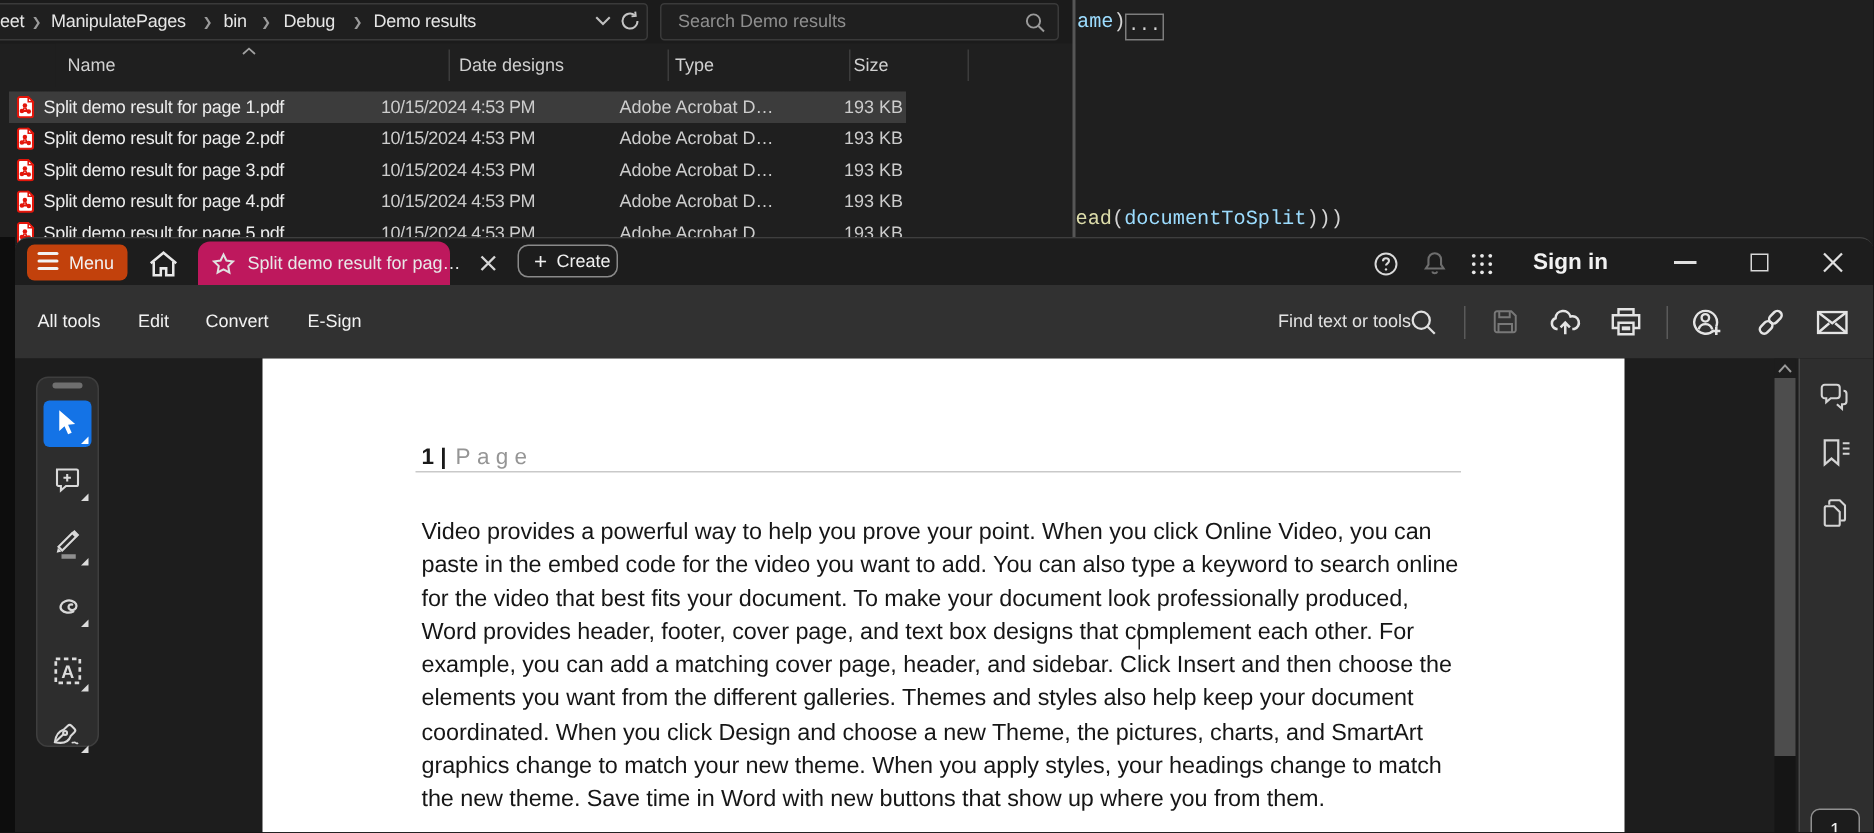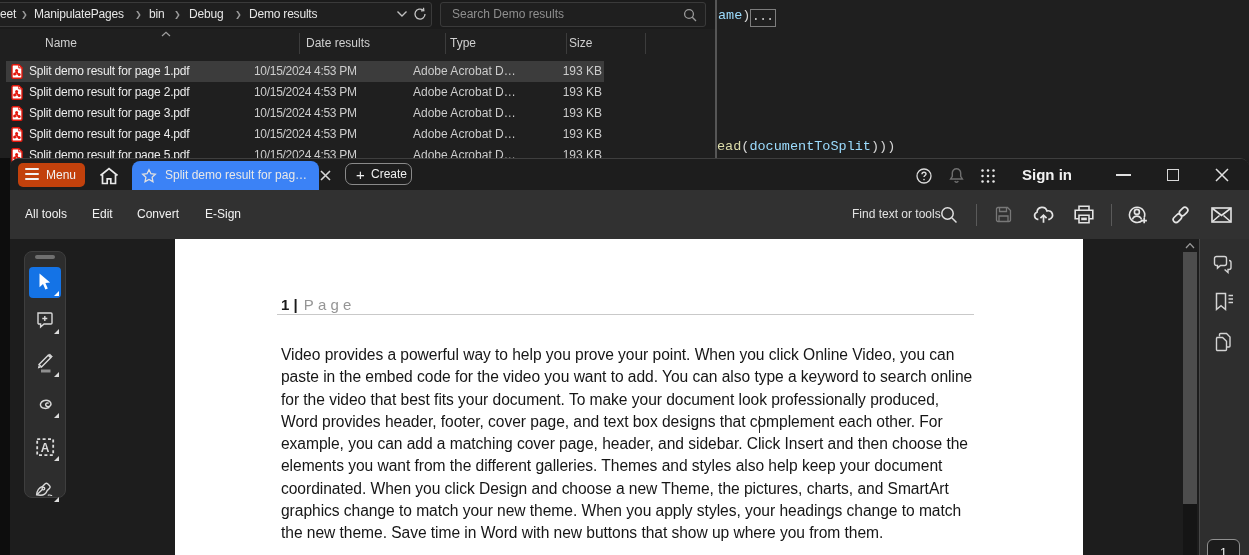--- a/index.html
+++ b/index.html
@@ -32,21 +32,21 @@
   .code { position:absolute; font-family:"Liberation Mono", monospace; font-size:13.5px; white-space:pre; }
 
   
   #leftstrip { left:0; top:158px; width:10px; height:397px; background:#0d0d0d; }
   #acrobat { left:10px; top:158px; width:1239px; height:397px; background:#1d1d1d; border-top:1px solid #3e3e3e; border-radius:9px 9px 0 0; overflow:hidden; }
   #titlebar { left:0; top:0; width:1239px; height:31px; background:#1d1d1d; }
   #menubtn { left:8px; top:4px; width:67px; height:24px; background:#c2410c; border-radius:5px; }
   #menubtn .bars { position:absolute; left:7px; top:5px; width:14px; height:13px; }
   #menubtn .bars div { position:absolute; left:0; width:14px; height:2px; background:#f2f2f2; border-radius:1px; }
   #menubtn .lbl { position:absolute; left:28px; top:0; line-height:24px; font-size:12px; color:#f2f2f2; }
-  #tab { left:122px; top:2px; width:187px; height:29px; background:#3b82f6; border-radius:8px 8px 0 0; }
+  #tab { left:122px; top:2px; width:168px; height:29px; background:#be185d; border-radius:8px 8px 0 0; }
   #tab .ttl { position:absolute; left:33px; top:0; width:158px; line-height:29px; font-size:12px; color:#e8e8e8; white-space:nowrap; overflow:hidden; }
   #createbtn { left:335px; top:4px; width:67px; height:22px; border:1px solid #8a8a8a; border-radius:7px; color:#f0f0f0; }
   #signin { left:1012px; top:0; line-height:31px; font-size:15px; font-weight:bold; color:#f2f2f2; }
   #menurow { left:0; top:31px; width:1239px; height:49px; background:#313131; }
   .mitem { position:absolute; top:0; line-height:49px; font-size:12px; color:#f2f2f2; }
   #findtxt { position:absolute; top:0; line-height:49px; font-size:12px; color:#e2e2e2; left:842px; }
   .tsep { position:absolute; top:14px; width:1px; height:22px; background:#5a5a5a; }
 
   
   #docarea { left:0; top:80px; width:1239px; height:316px; background:#1d1d1d; }
@@ -97,21 +97,21 @@
       <svg class="abs" style="left:413px;top:7px" width="14" height="14" viewBox="0 0 14 14" fill="none" stroke="#c4c4c4" stroke-width="1.3">
           <path d="M12 7a5 5 0 1 1-1.8-3.8"></path>
           <path d="M10.5 0.8l.3 2.8-2.8.3" fill="none"></path>
         </svg>
     </div>
     <div id="hdrrow" class="abs">
       <span class="hdrtxt" style="left:8px">Name</span>
       <svg class="abs" style="left:124px;top:2px" width="10" height="6" viewBox="0 0 10 6" fill="none" stroke="#a0a0a0" stroke-width="1.2">
           <path d="M1 5l4-3.6L9 5"></path>
         </svg>
-      <span class="hdrtxt" style="left:269px">Date results</span>
+      <span class="hdrtxt" style="left:269px">Date designs</span>
       <span class="hdrtxt" style="left:413px">Type</span>
       <span class="hdrtxt" style="left:532px">Size</span>
       <div class="colsep" style="left:262px"></div>
       <div class="colsep" style="left:408px"></div>
       <div class="colsep" style="left:529px"></div>
       <div class="colsep" style="left:608px"></div>
     </div>
     <div id="rows" class="abs" style="left:0;top:58px;width:717px;height:103px">
         <div class="frow" style="top: 3px; background: linear-gradient(to right, rgba(0, 0, 0, 0) 6px, rgb(60, 60, 60) 6px); width: 604px;">
           <svg class="pdficon" viewBox="0 0 12 15">

